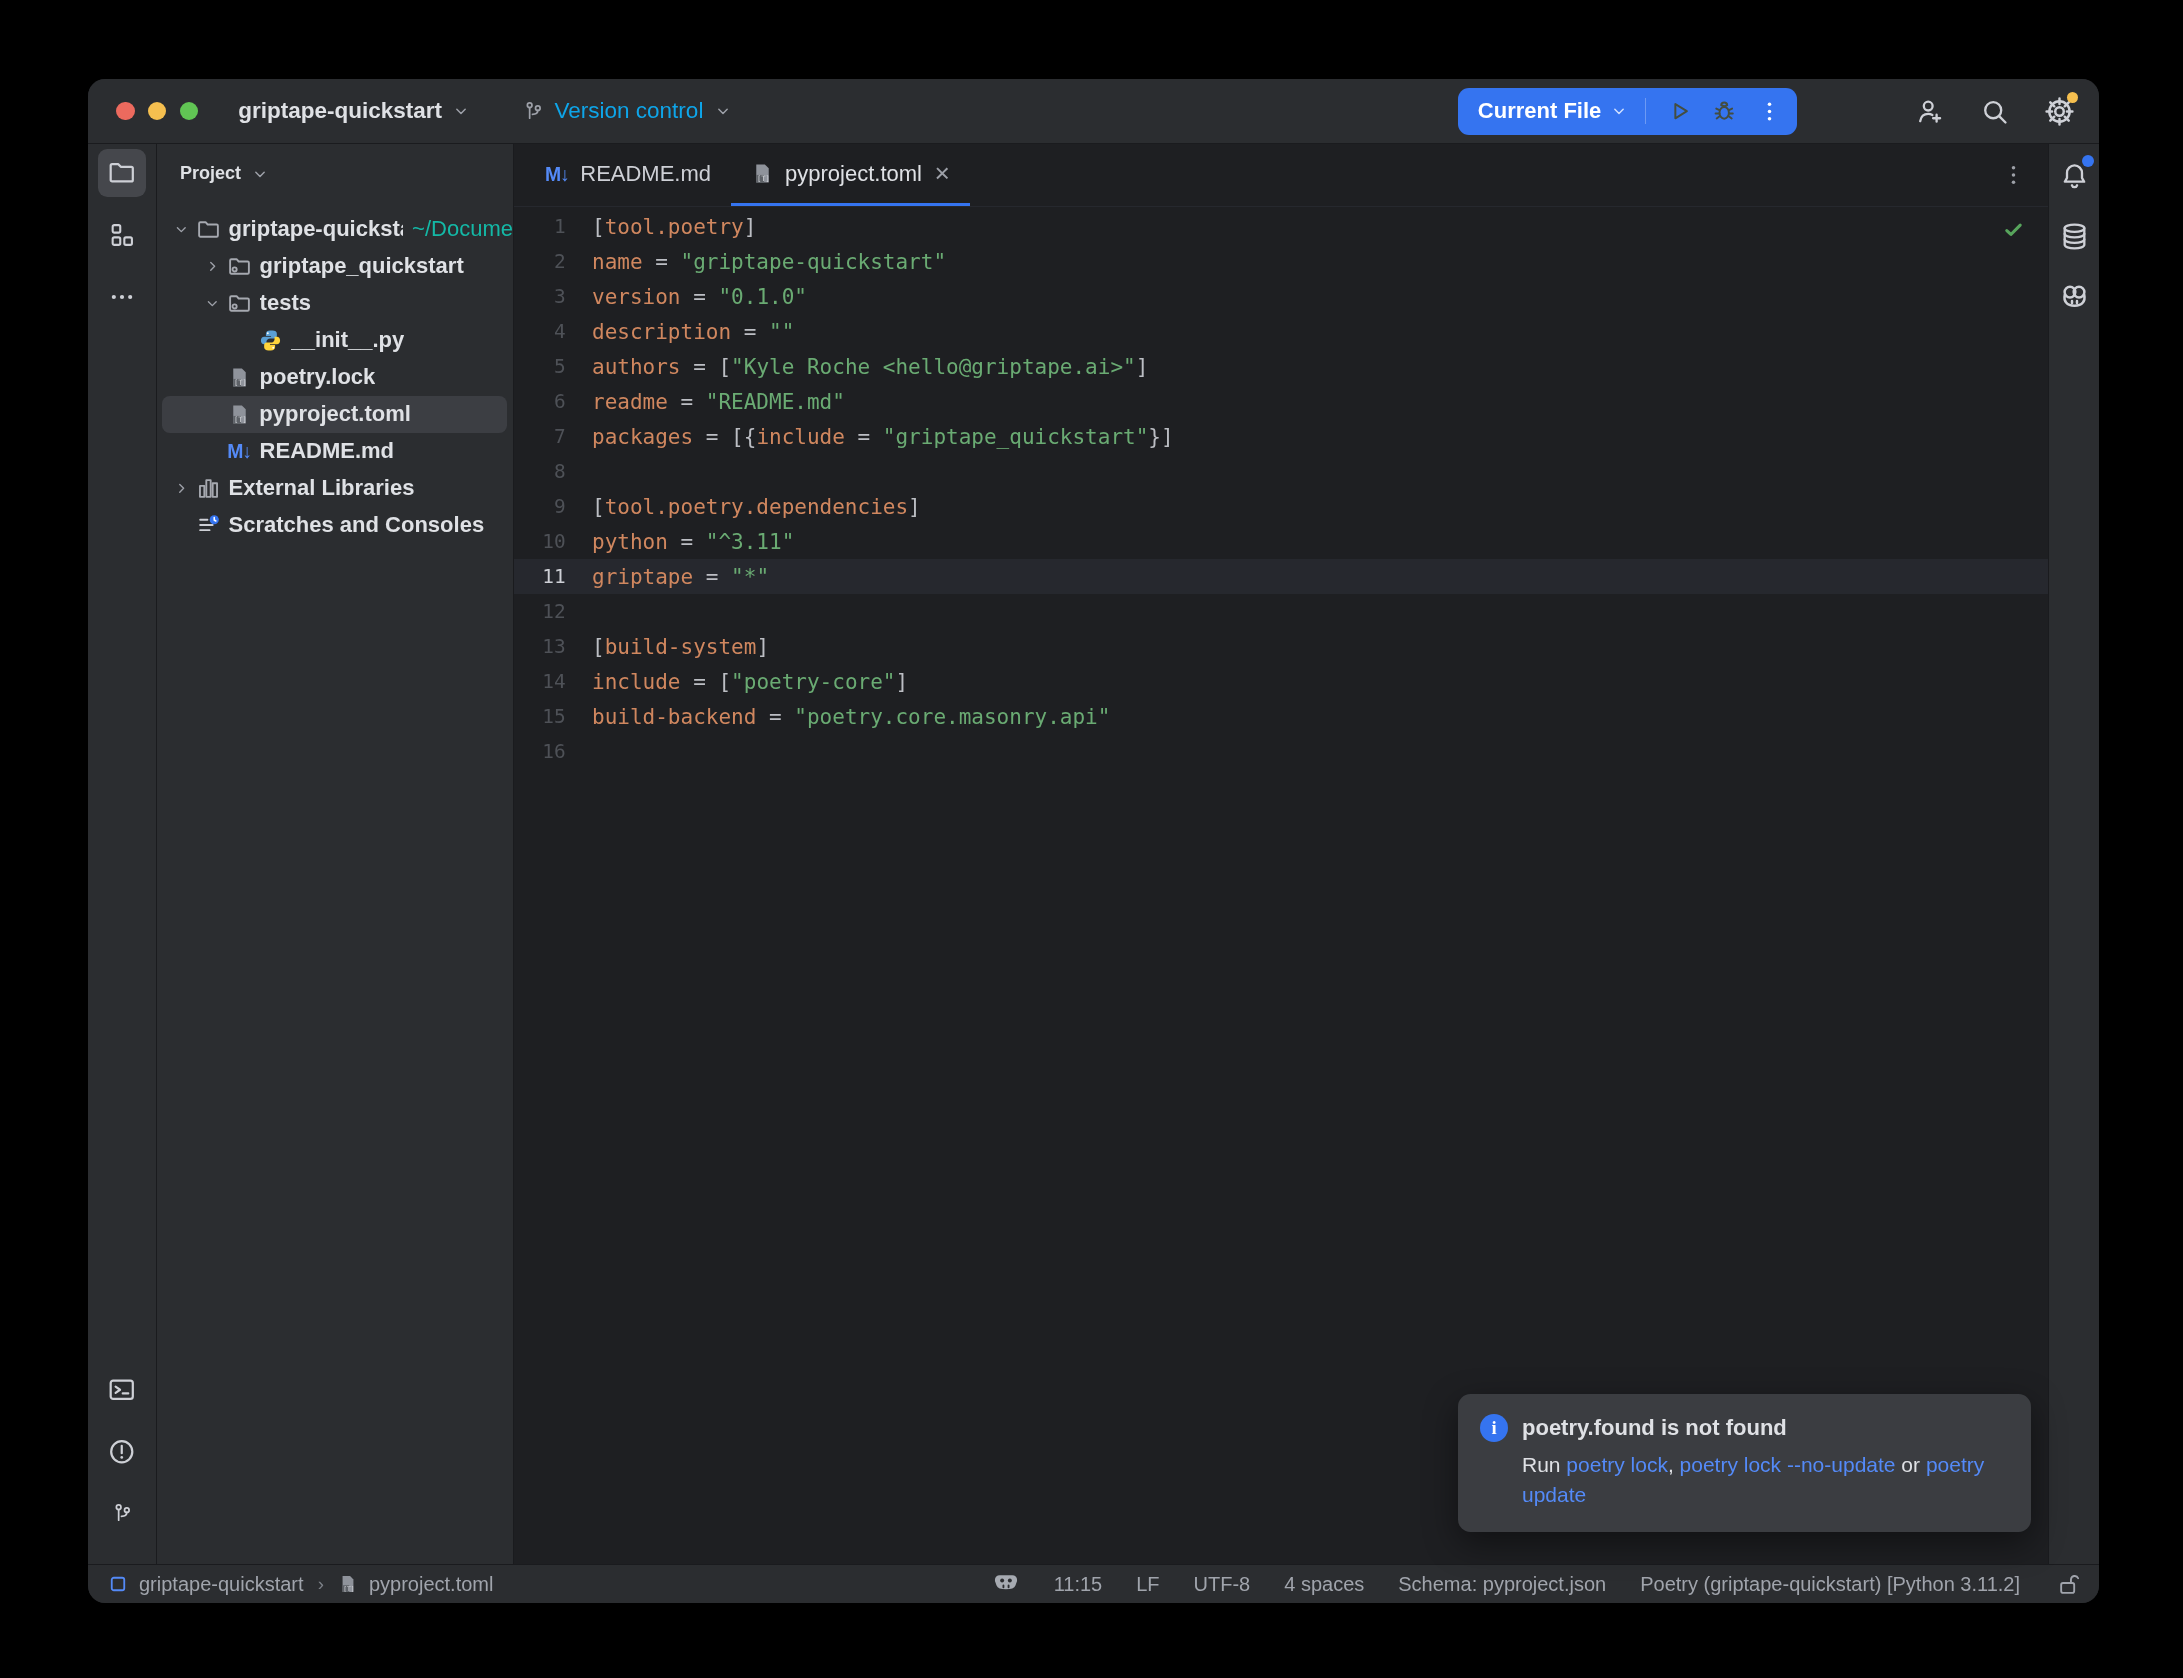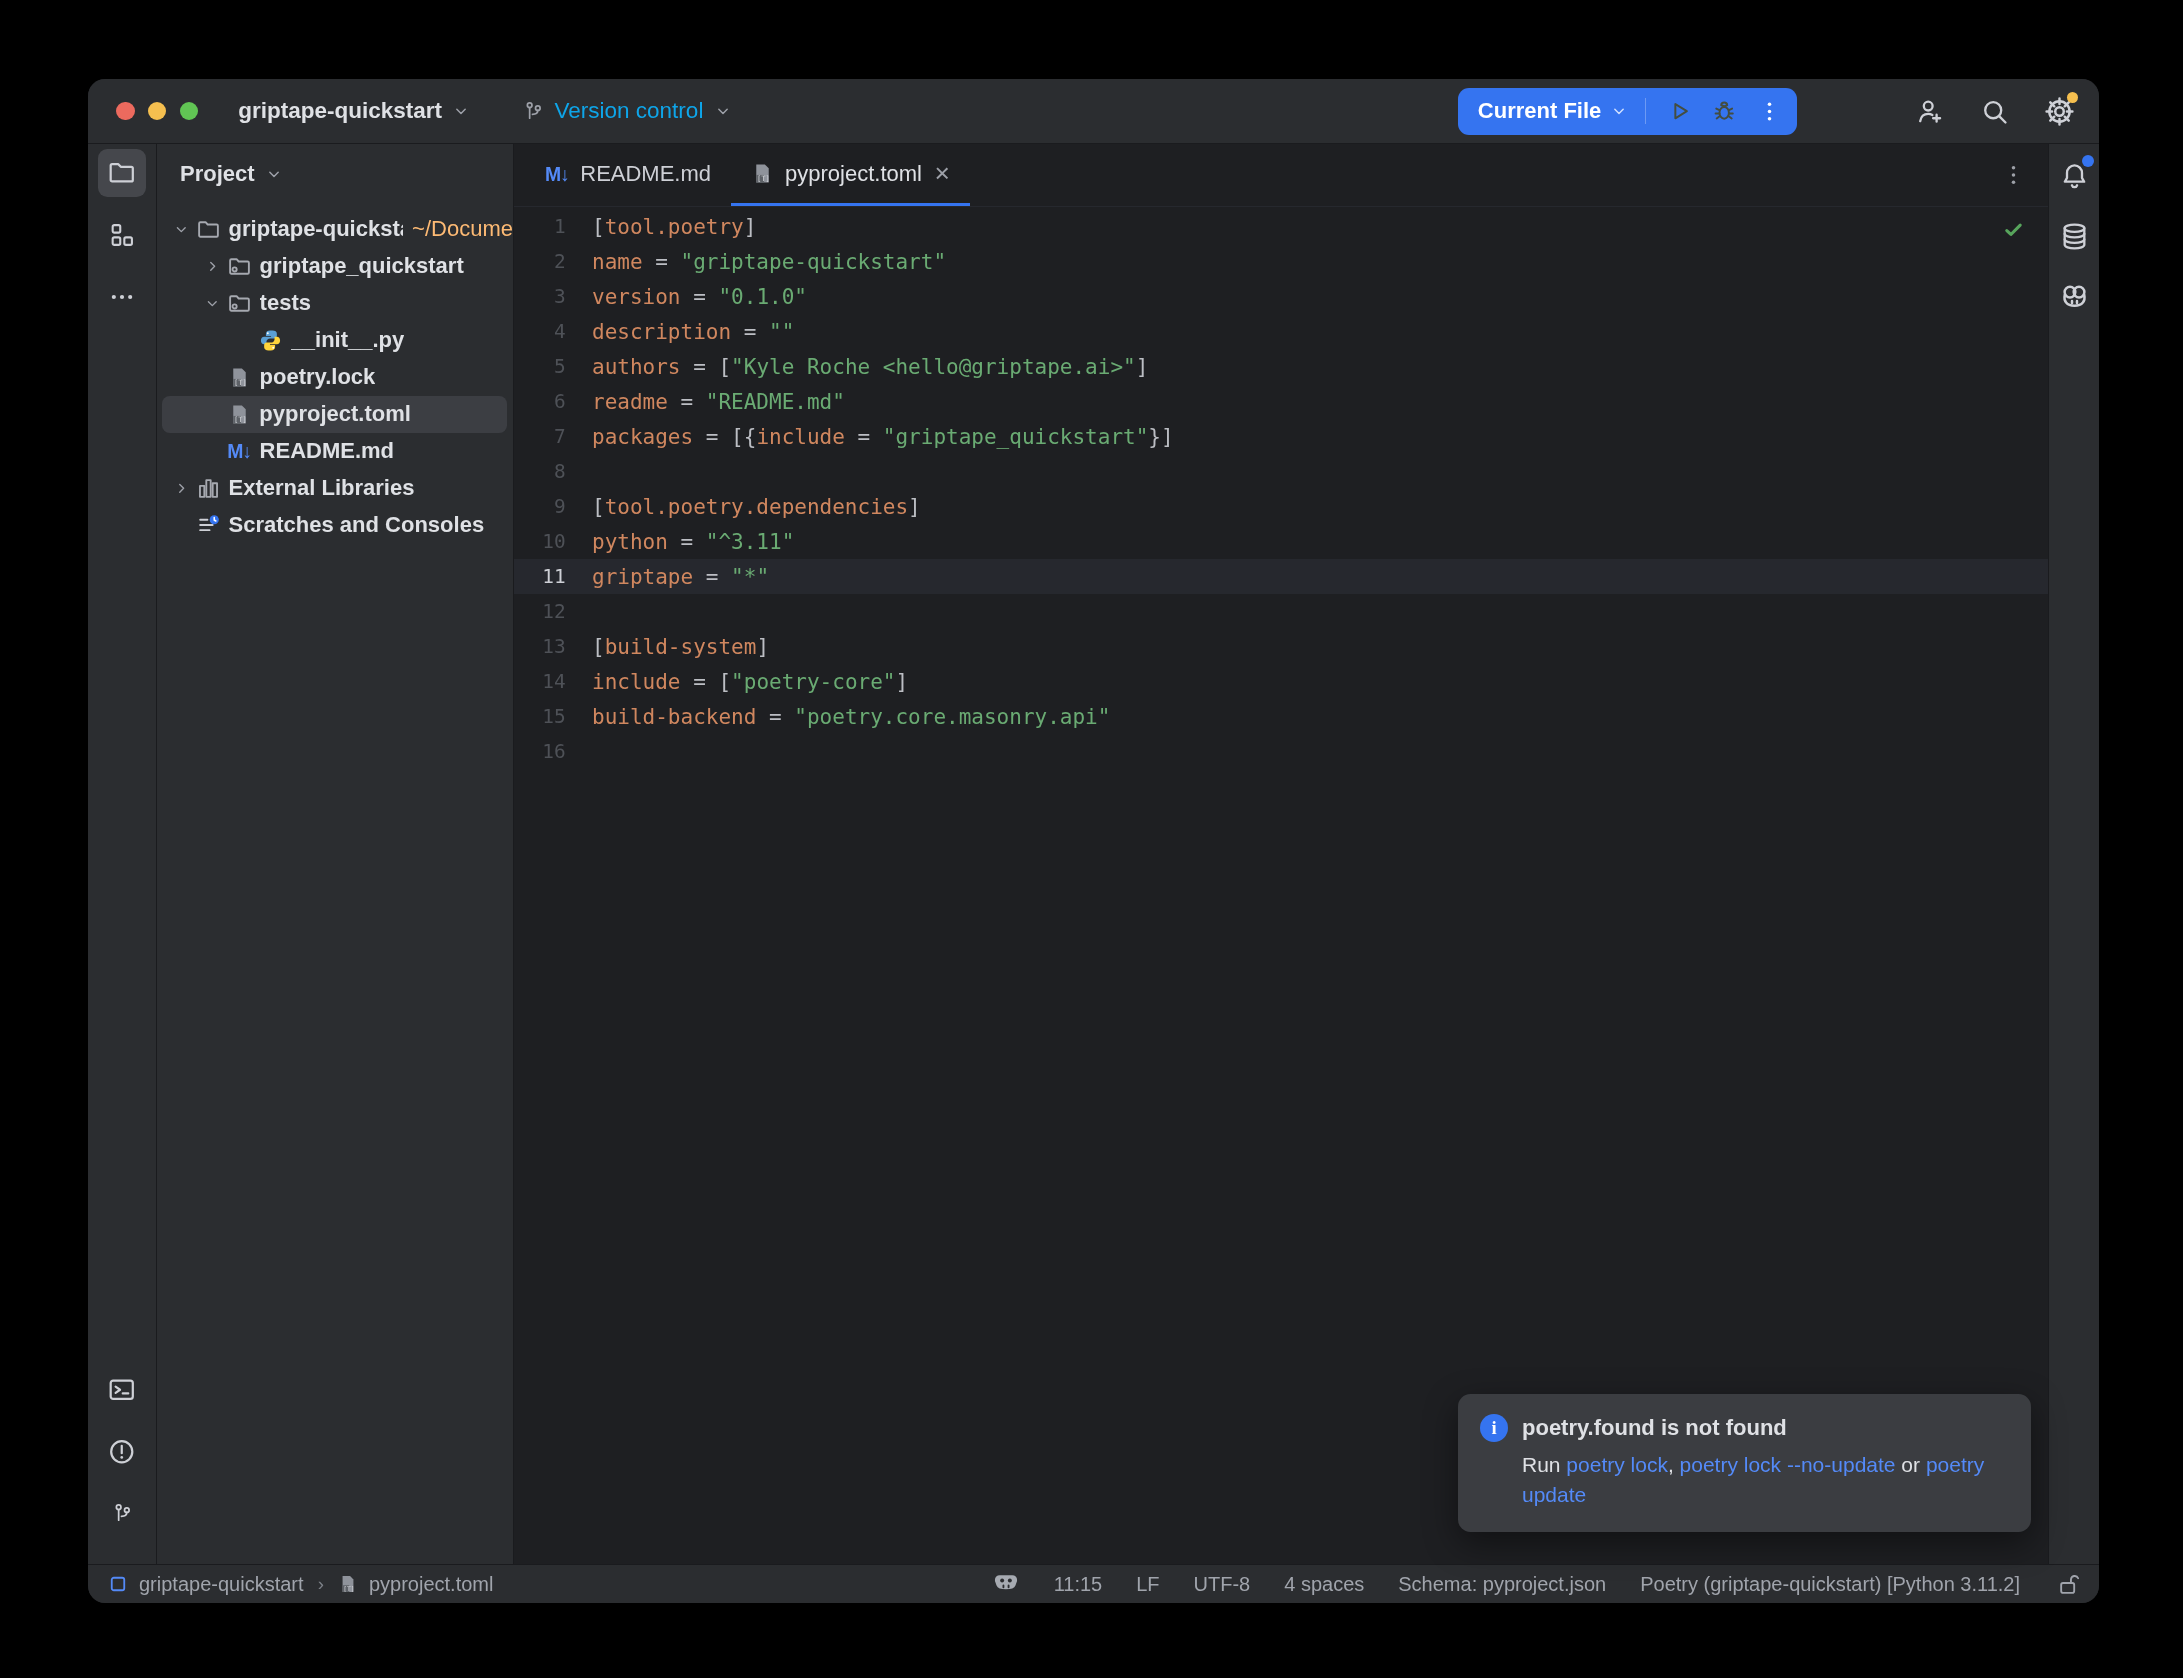--- a/index.html
+++ b/index.html
@@ -34,30 +34,30 @@
              color:#ced0d6;margin-bottom:14px;flex:0 0 auto;}
   .strip-btn.active{background:#45474c;}
   .strip-spacer{flex:1;}
   .right-strip{width:50px;background:#2b2d30;border-left:0.8px solid #1a1b1e;display:flex;flex-direction:column;
                align-items:center;padding-top:7.8px;flex:0 0 auto;}
   .right-strip .strip-btn{margin-bottom:12.4px;width:44px;height:48px;}
   
   .project-panel{width:356px;background:#2b2d30;border-right:0.8px solid #1a1b1e;display:flex;flex-direction:column;
                  flex:0 0 auto;overflow:hidden;}
   .panel-header{height:59px;display:flex;align-items:center;padding-left:23px;gap:9.3px;color:#dfe1e5;
-                font-weight:700;font-size:22px;flex:0 0 auto;}
+                font-weight:700;font-size:18px;flex:0 0 auto;}
   .panel-header .chev{color:#9da0a8;display:flex;}
   .tree{padding-top:7.8px;}
   .tree-row{height:37px;display:flex;align-items:center;font-size:22px;color:#dfe1e5;white-space:nowrap;overflow:hidden;}
   .tree-row.selected{background:#3c3e43;border-radius:7.8px;margin-right:6.2px;}
   .t-chev{width:26.4px;flex:0 0 auto;display:flex;justify-content:center;color:#9da0a8;}
   .t-icon{width:28px;flex:0 0 auto;display:flex;justify-content:center;align-items:center;margin-right:6.2px;}
   .t-label{overflow:hidden;text-overflow:clip;font-weight:bold;}
   .t-label.bold{font-weight:700;}
-  .t-path{color:#fdba74;margin-left:9.3px;}
+  .t-path{color:#14b8a6;margin-left:9.3px;}
   .md-glyph{color:#548af7;font-weight:700;font-size:19.4px;letter-spacing:-0.8px;}
   
   .editor-col{flex:1;display:flex;flex-direction:column;min-width:0;background:#1e1f22;position:relative;}
   .tabbar{height:62px;display:flex;align-items:stretch;padding-left:11px;border-bottom:0.8px solid #26282e;
           position:relative;flex:0 0 auto;}
   .tab{display:flex;align-items:center;gap:11px;padding:0 20px;font-size:22px;color:#ced0d6;
        border-bottom:3.9px solid transparent;}
   .tab.active{color:#dfe1e5;border-bottom-color:#3574f0;}
   .tab-close{color:#9da0a8;font-size:26.4px;line-height:1;margin-left:1.6px;}
   .tabbar-kebab{position:absolute;right:22px;top:50%;transform:translateY(-50%);color:#9da0a8;display:flex;}

